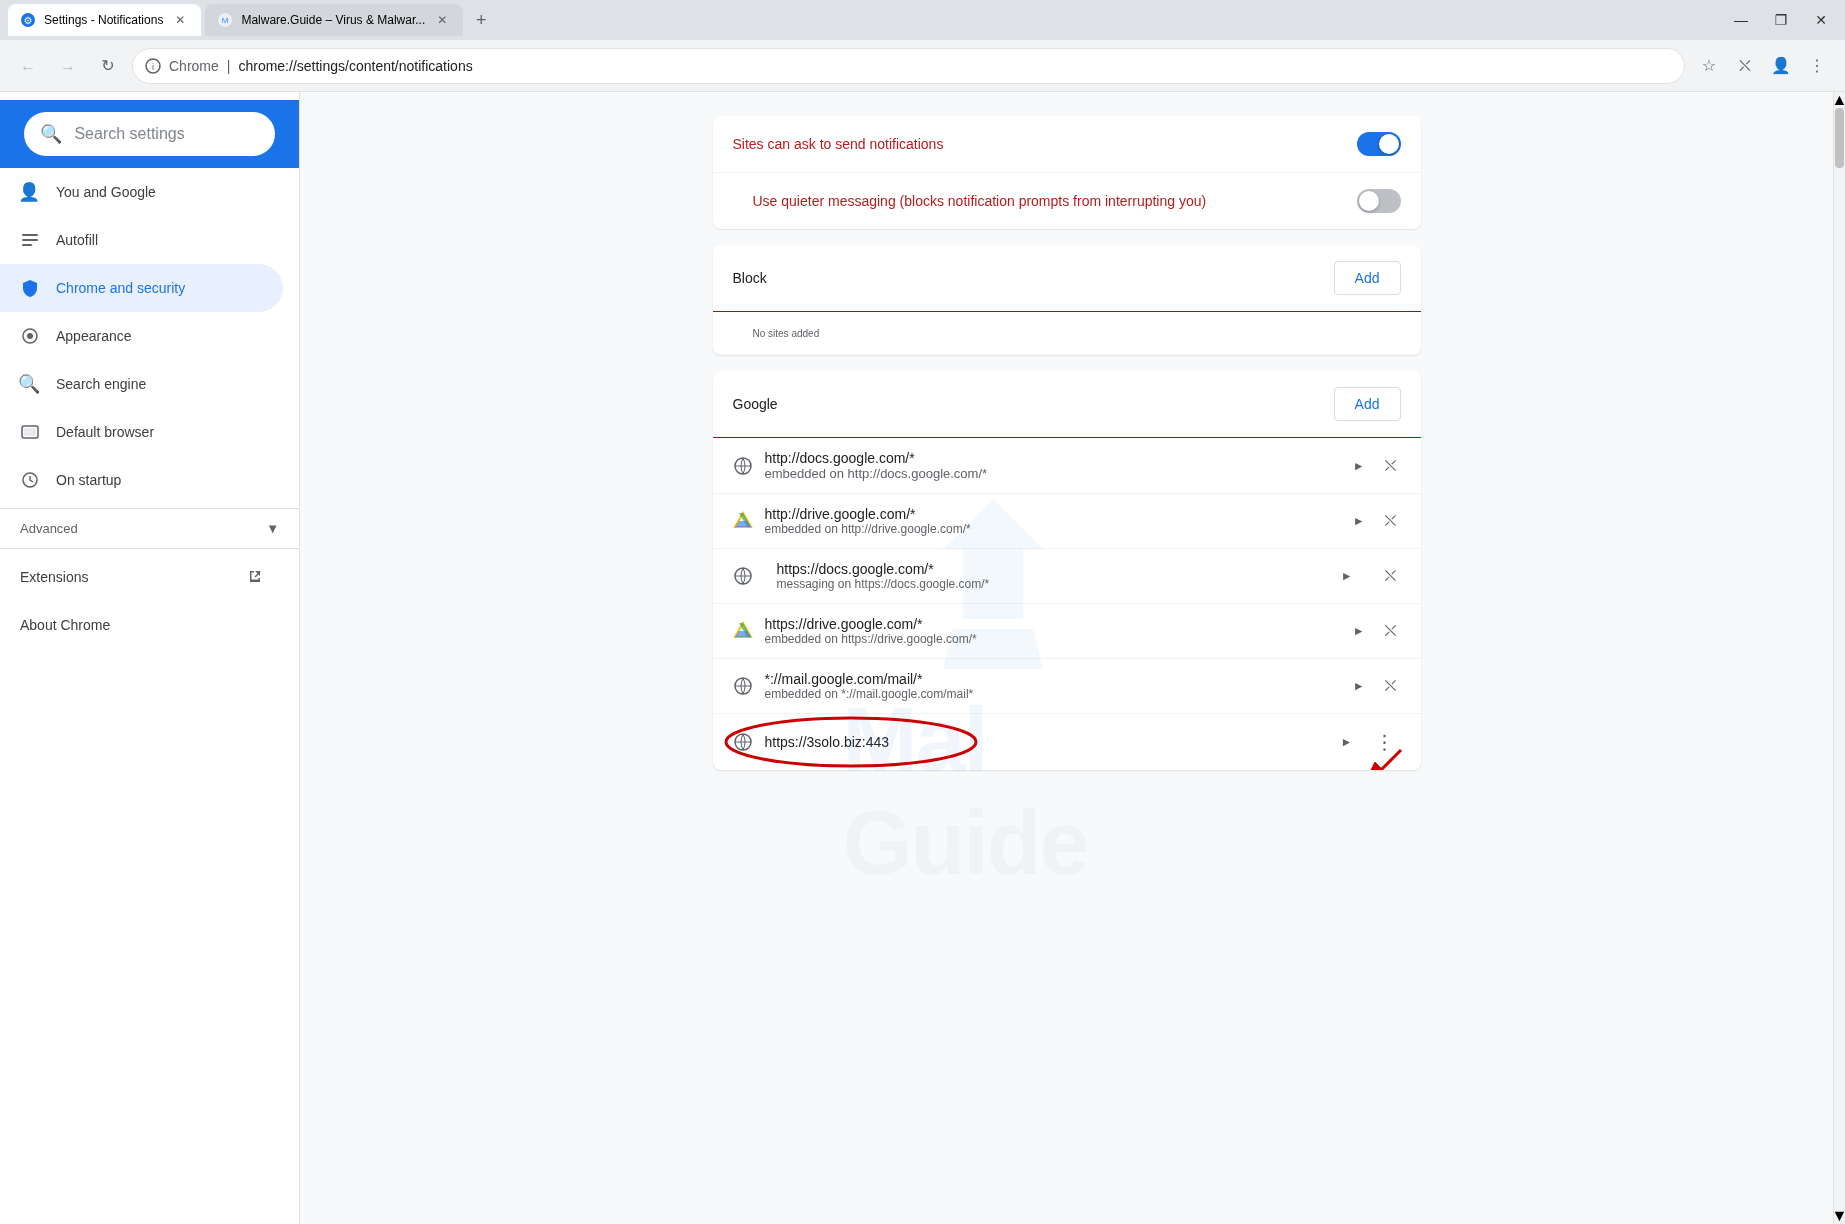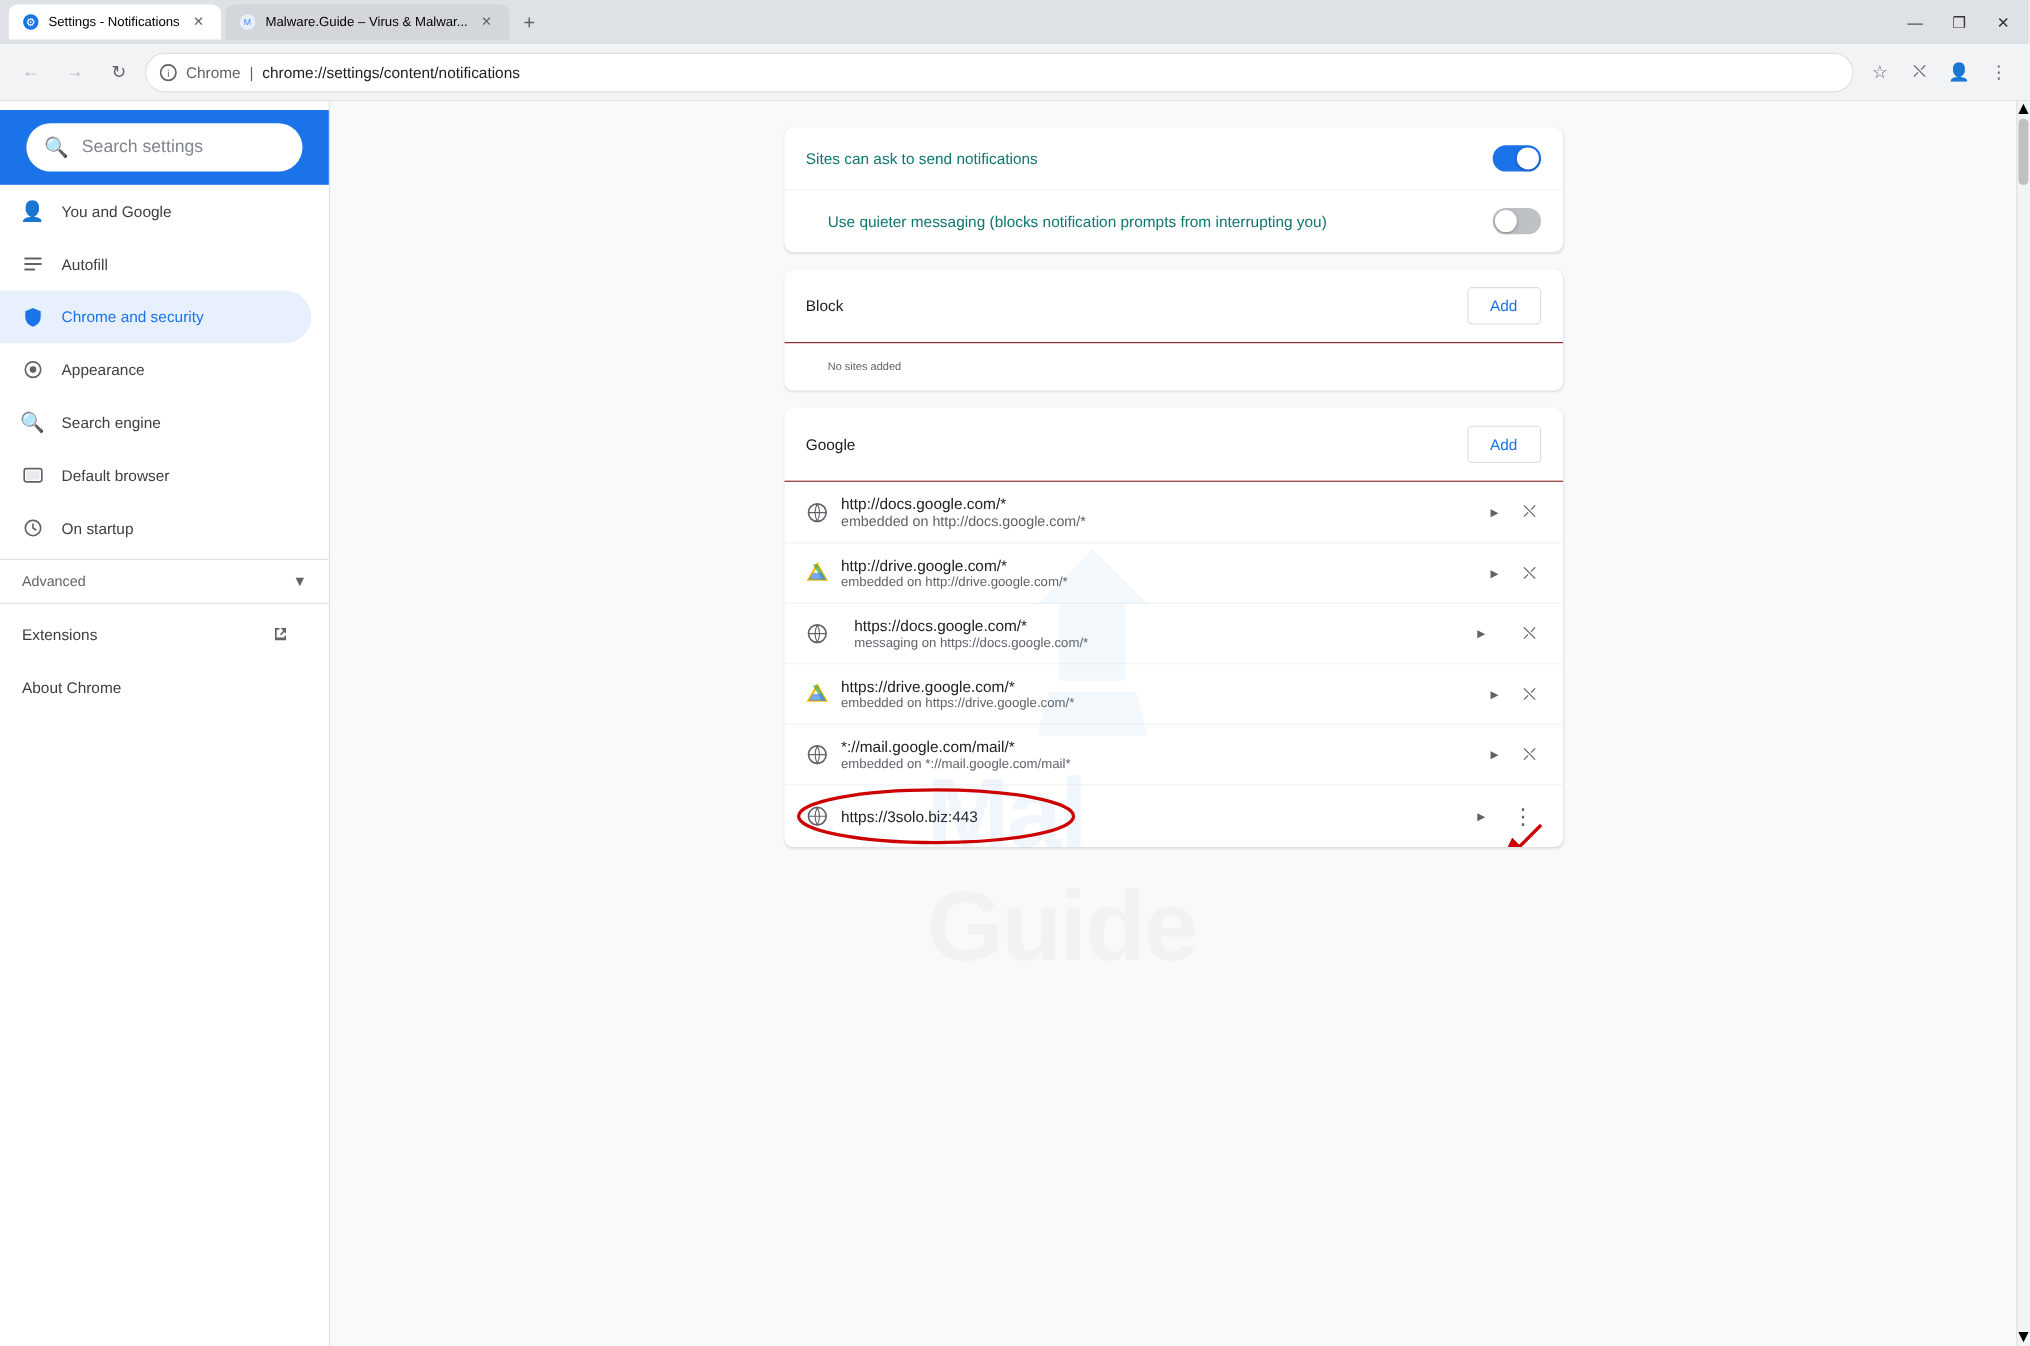--- a/index.html
+++ b/index.html
@@ -38,21 +38,21 @@
 
     
     .settings-main { flex: 1; overflow-y: auto; background: #f8f9fa; }
     .settings-content { max-width: 740px; margin: 0 auto; padding: 24px 16px; }
 
     
     .settings-card { background: #fff; border-radius: 8px; margin-bottom: 16px; overflow: hidden; box-shadow: 0 1px 2px rgba(0,0,0,0.1); }
     .setting-row { display: flex; align-items: center; padding: 16px 20px; border-bottom: 1px solid #f1f3f4; }
     .setting-row:last-child { border-bottom: none; }
     .setting-info { flex: 1; }
-    .setting-label { font-size: 14px; color: #0f766e; }
+    .setting-label { font-size: 14px; color: #b91c1c; }
 
     
     .toggle { width: 44px; height: 24px; background: #1a73e8; border-radius: 12px; position: relative; cursor: pointer; flex-shrink: 0; transition: background 0.2s; }
     .toggle.off { background: #bdc1c6; }
     .toggle::after { content: ''; width: 20px; height: 20px; background: #fff; border-radius: 50%; position: absolute; top: 2px; left: 22px; box-shadow: 0 1px 3px rgba(0,0,0,0.3); transition: left 0.2s; }
     .toggle.off::after { left: 2px; }
 
     
     .section-header { display: flex; align-items: center; padding: 16px 20px; border-bottom: 1px solid #7f1d1d; }
     .section-title { flex: 1; font-size: 14px; font-weight: 500; color: #202124; }

